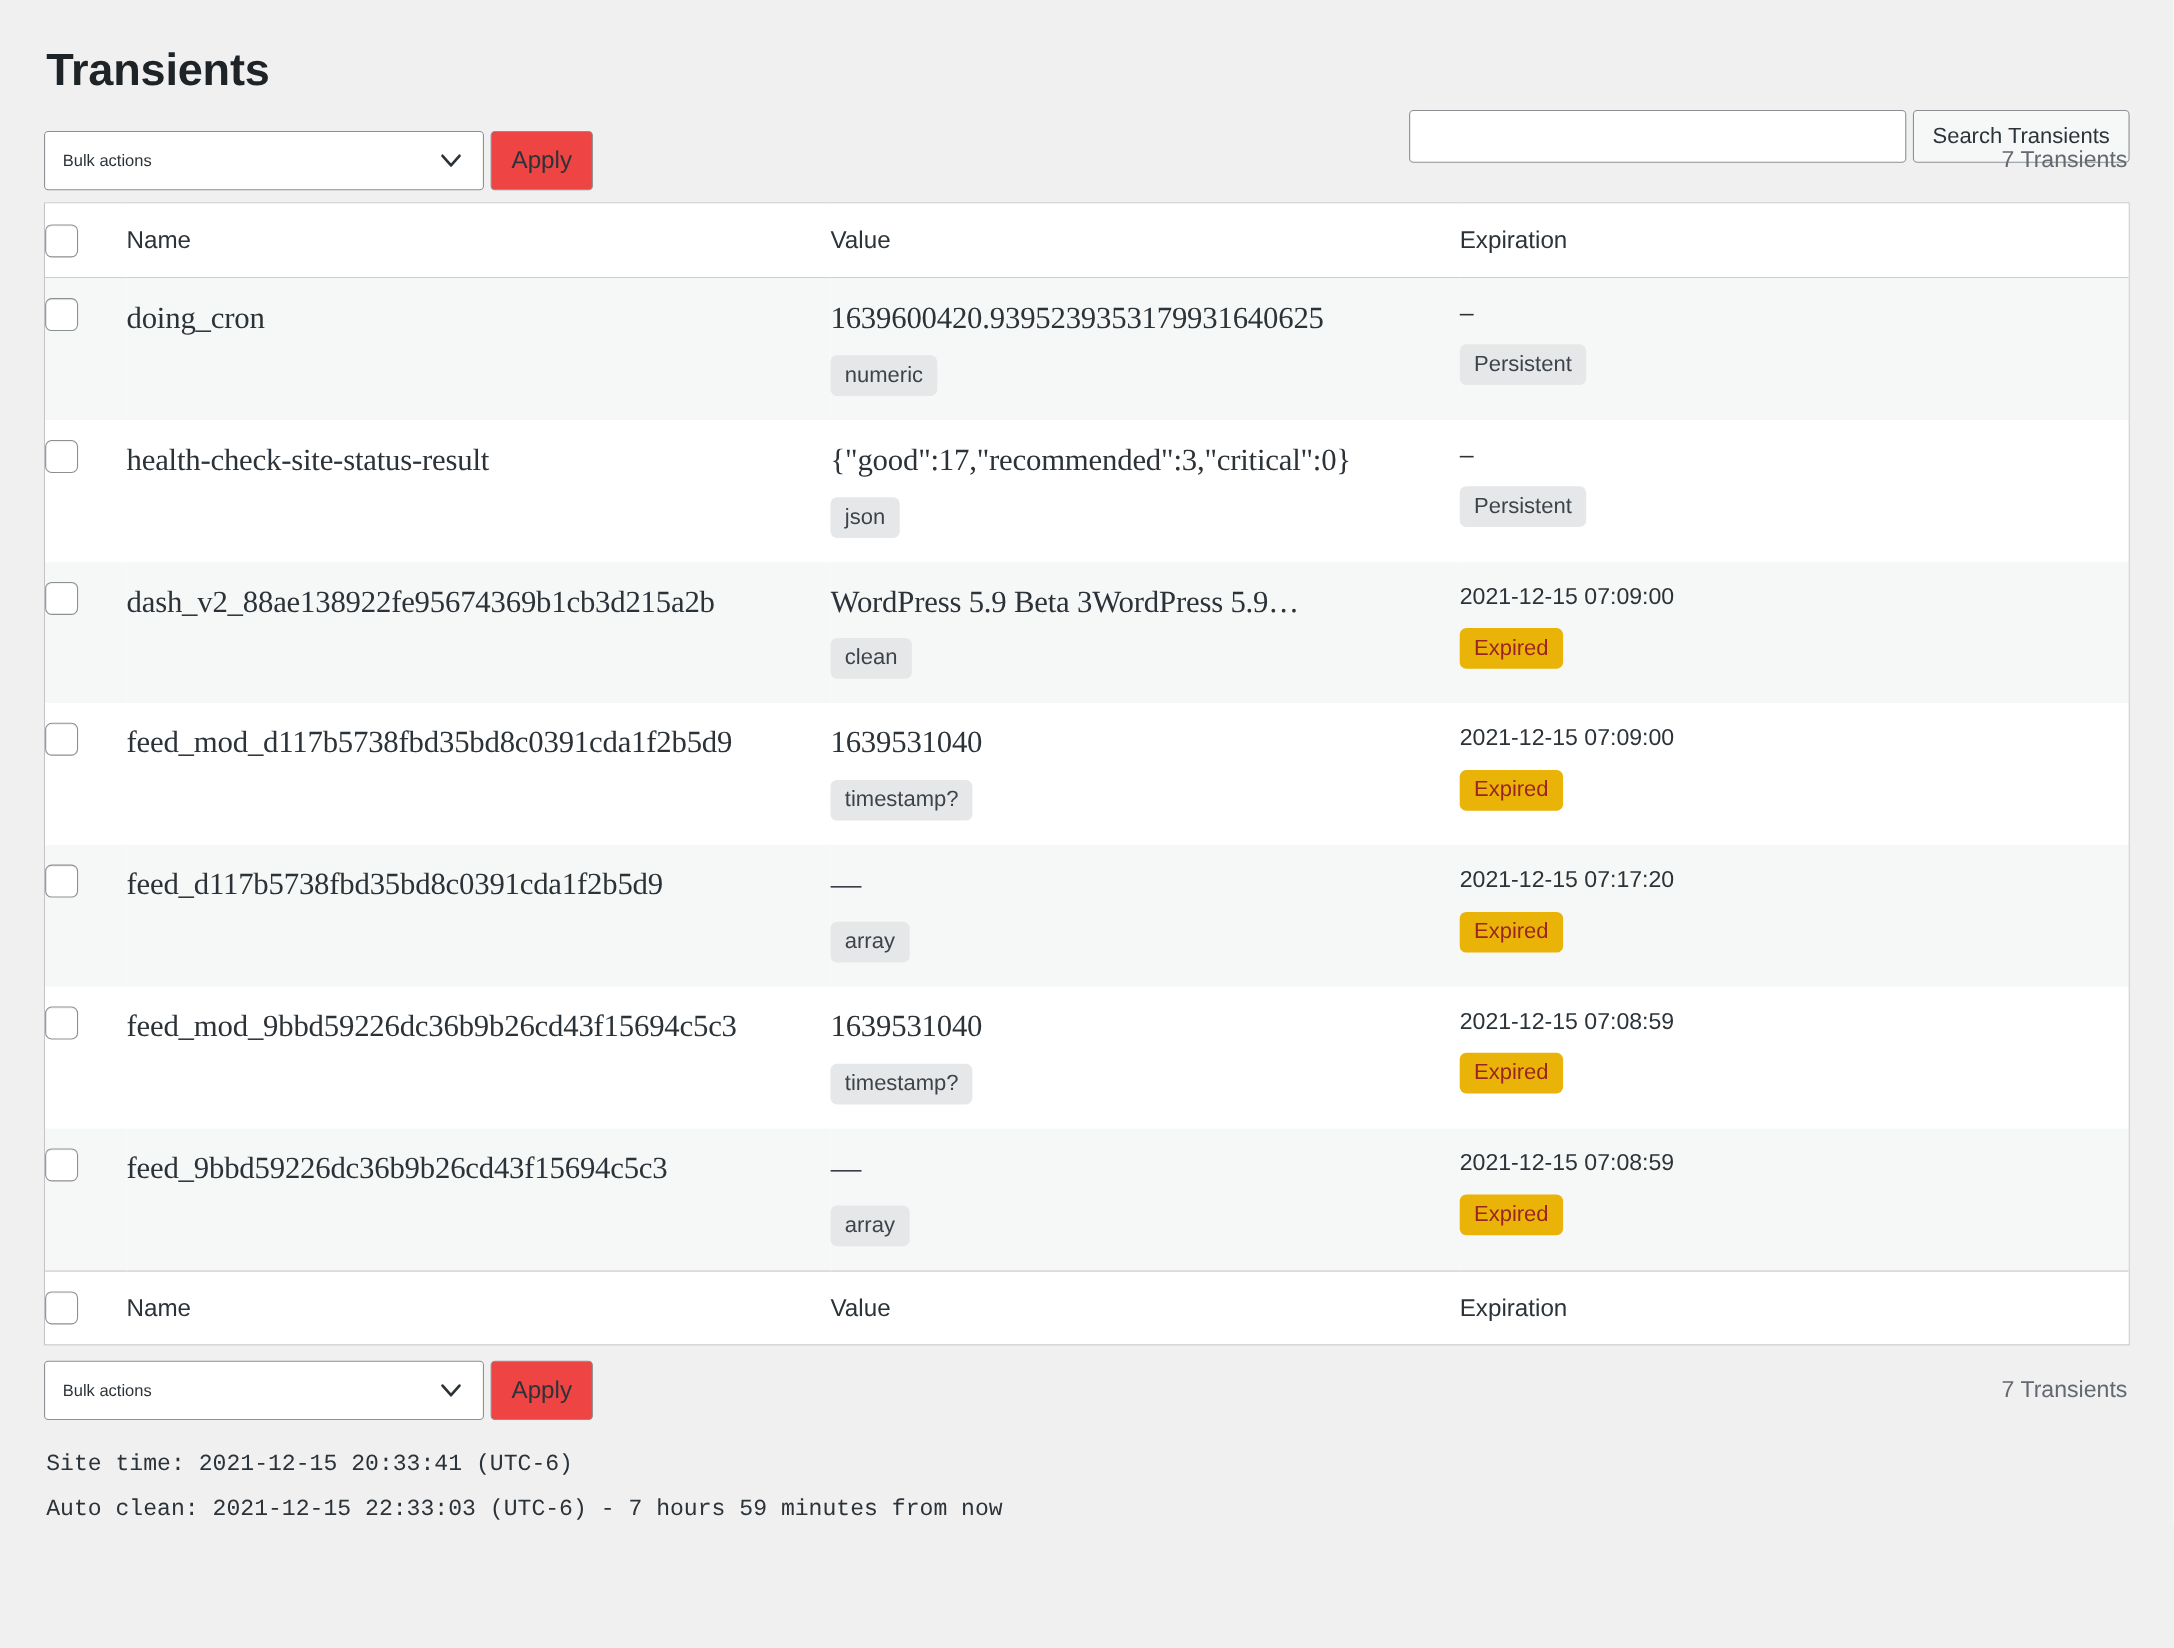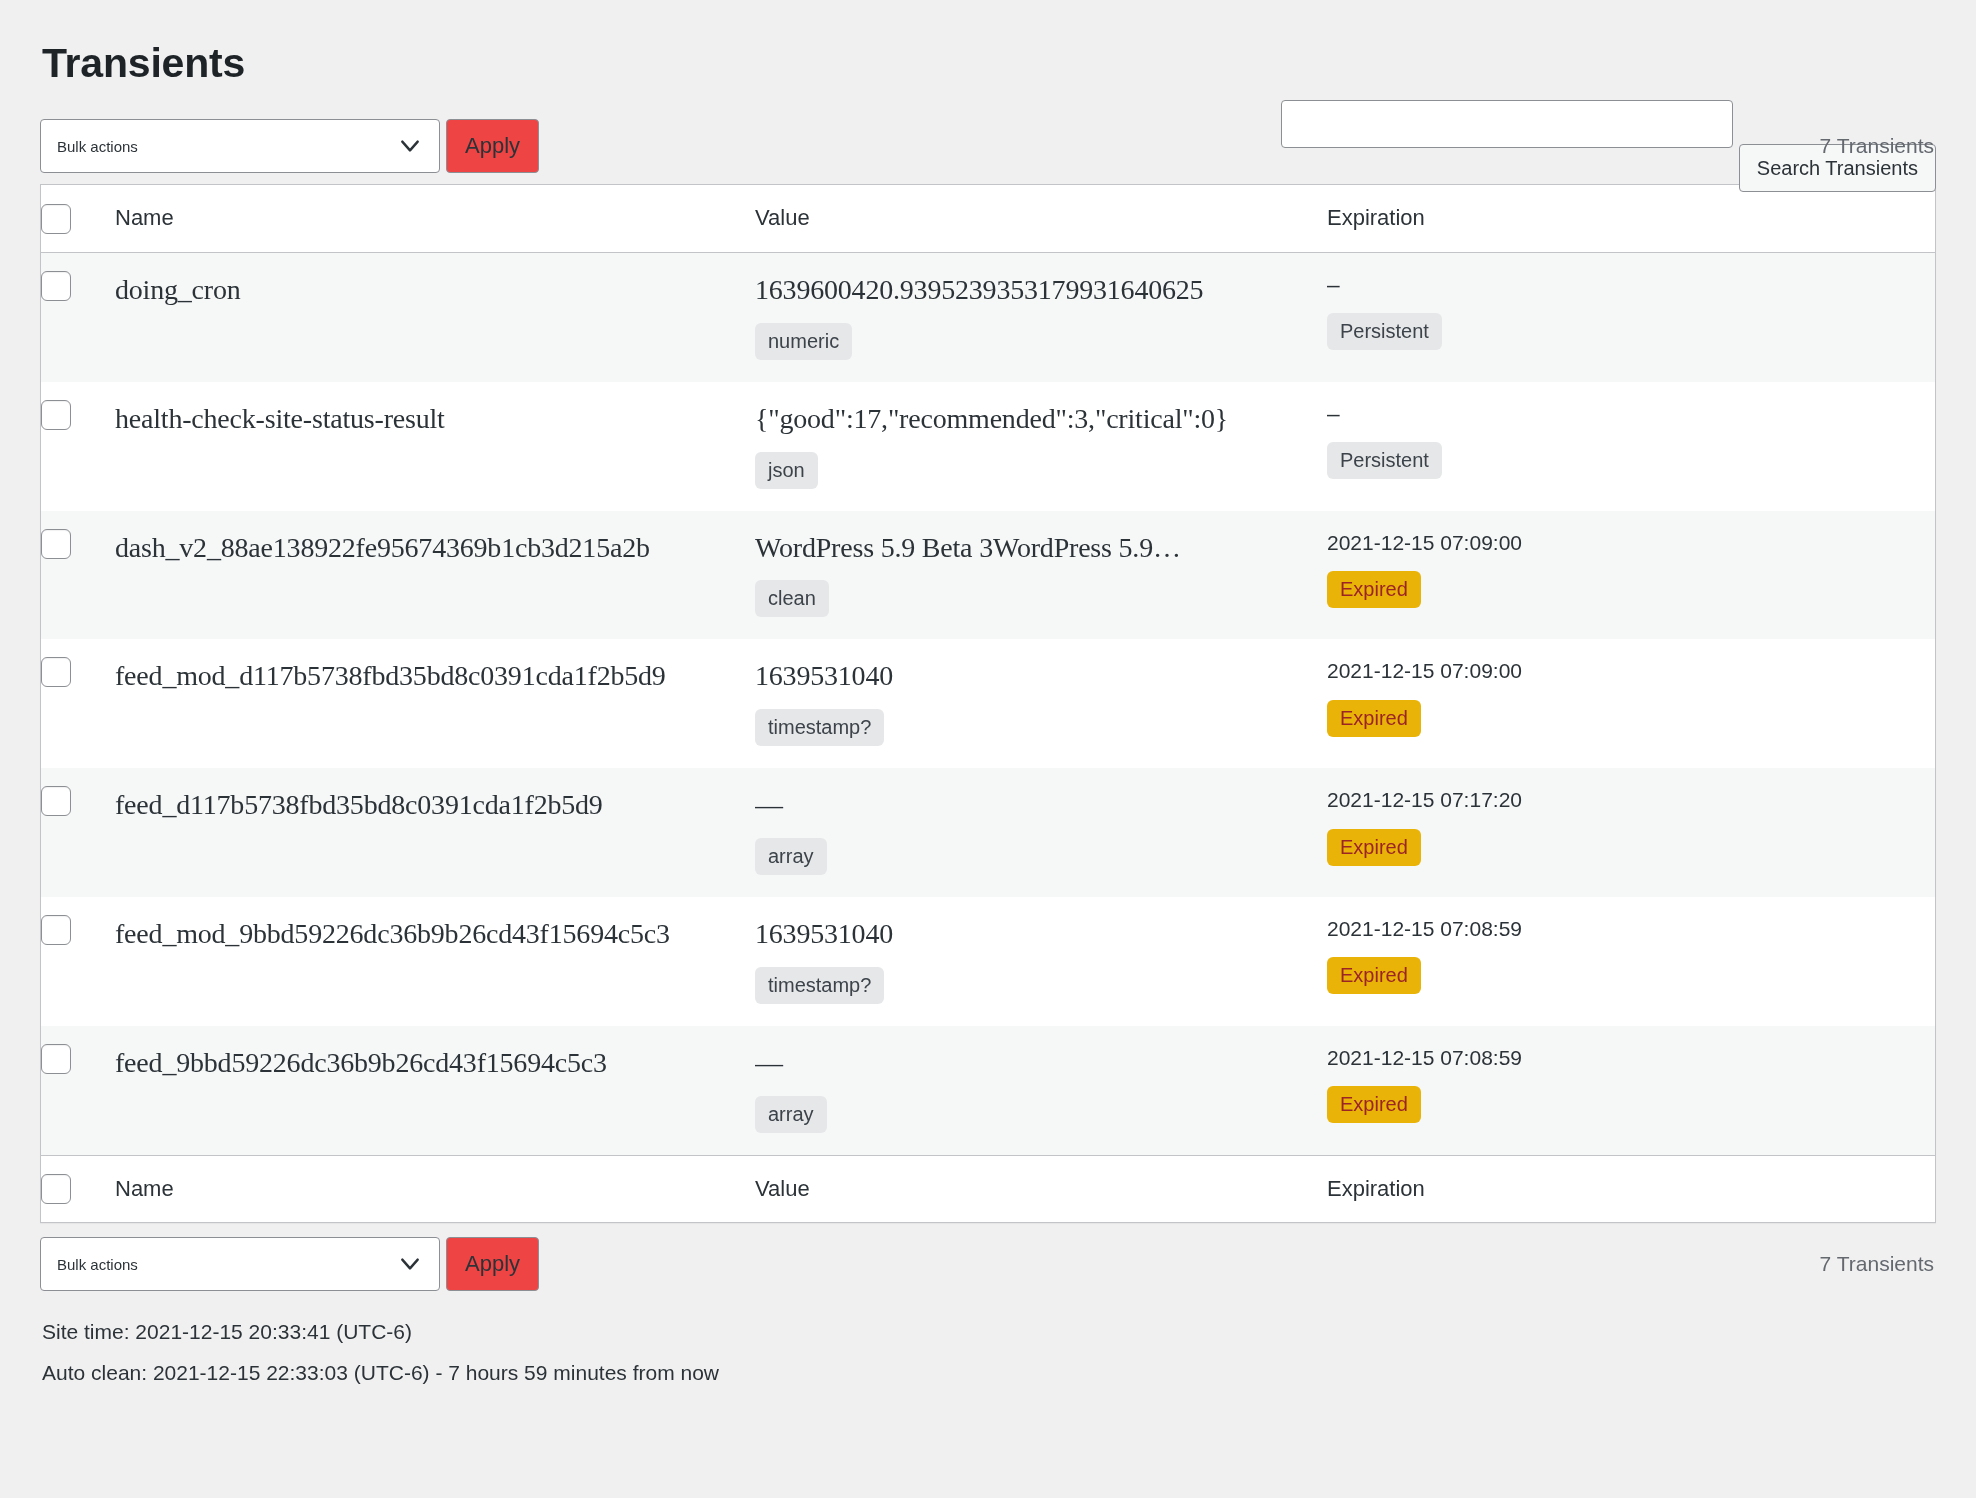--- a/index.html
+++ b/index.html
@@ -60,21 +60,20 @@
     padding: 0 17px;
     border: 1px solid #8c8f94;
     border-radius: 4px;
     background: #f6f7f7;
     color: #2c3338;
     font-size: 20px;
     font-family: "Liberation Sans", sans-serif;
     line-height: 46px;
     cursor: pointer;
     white-space: nowrap;
-    margin-top: 44px;
   }
 
   
   .tablenav {
     display: flex;
     align-items: center;
     height: 54px;
     margin: 25px 0 11px 0;
     position: relative;
   }
@@ -229,20 +228,21 @@
   
   .footer-notes {
     margin-top: 26px;
     padding-left: 2px;
   }
   .footer-notes p {
     margin: 0 0 10px 0;
     font-size: 21px;
     color: #2c3338;
     line-height: 1.45;
+    font-family: Liberation Mono, monospace;
   }
 </style>
 </head>
 <body>
 
 <div class="wrap">
 
   <h1 class="page-title">Transients</h1>
 
   <div class="search-box">

